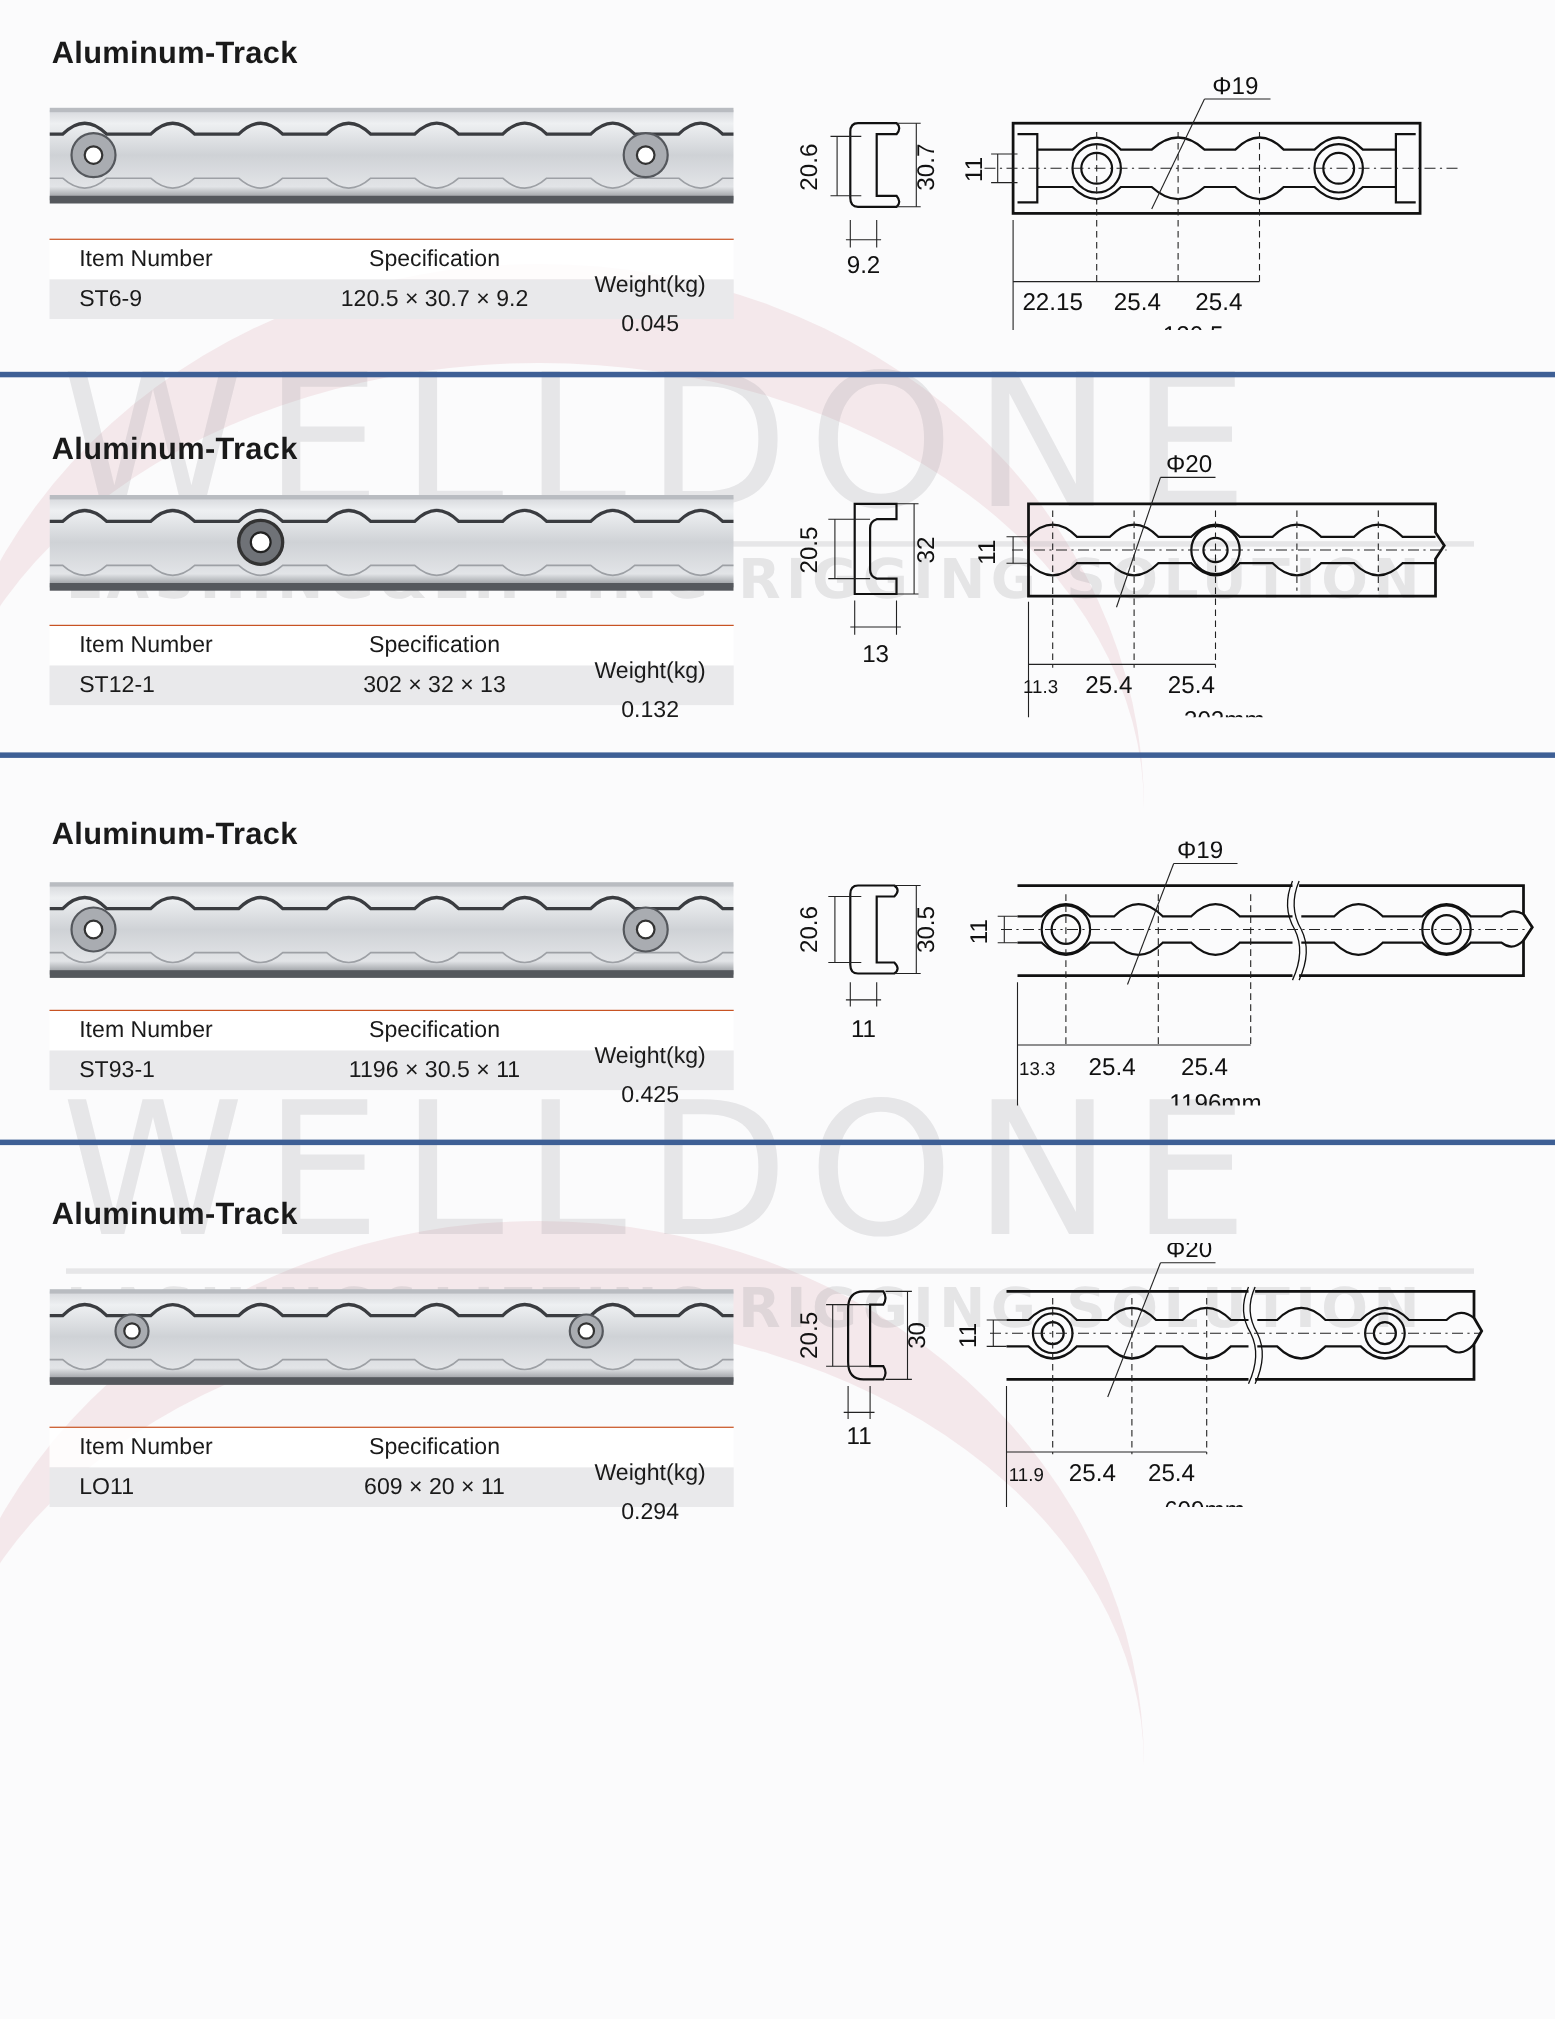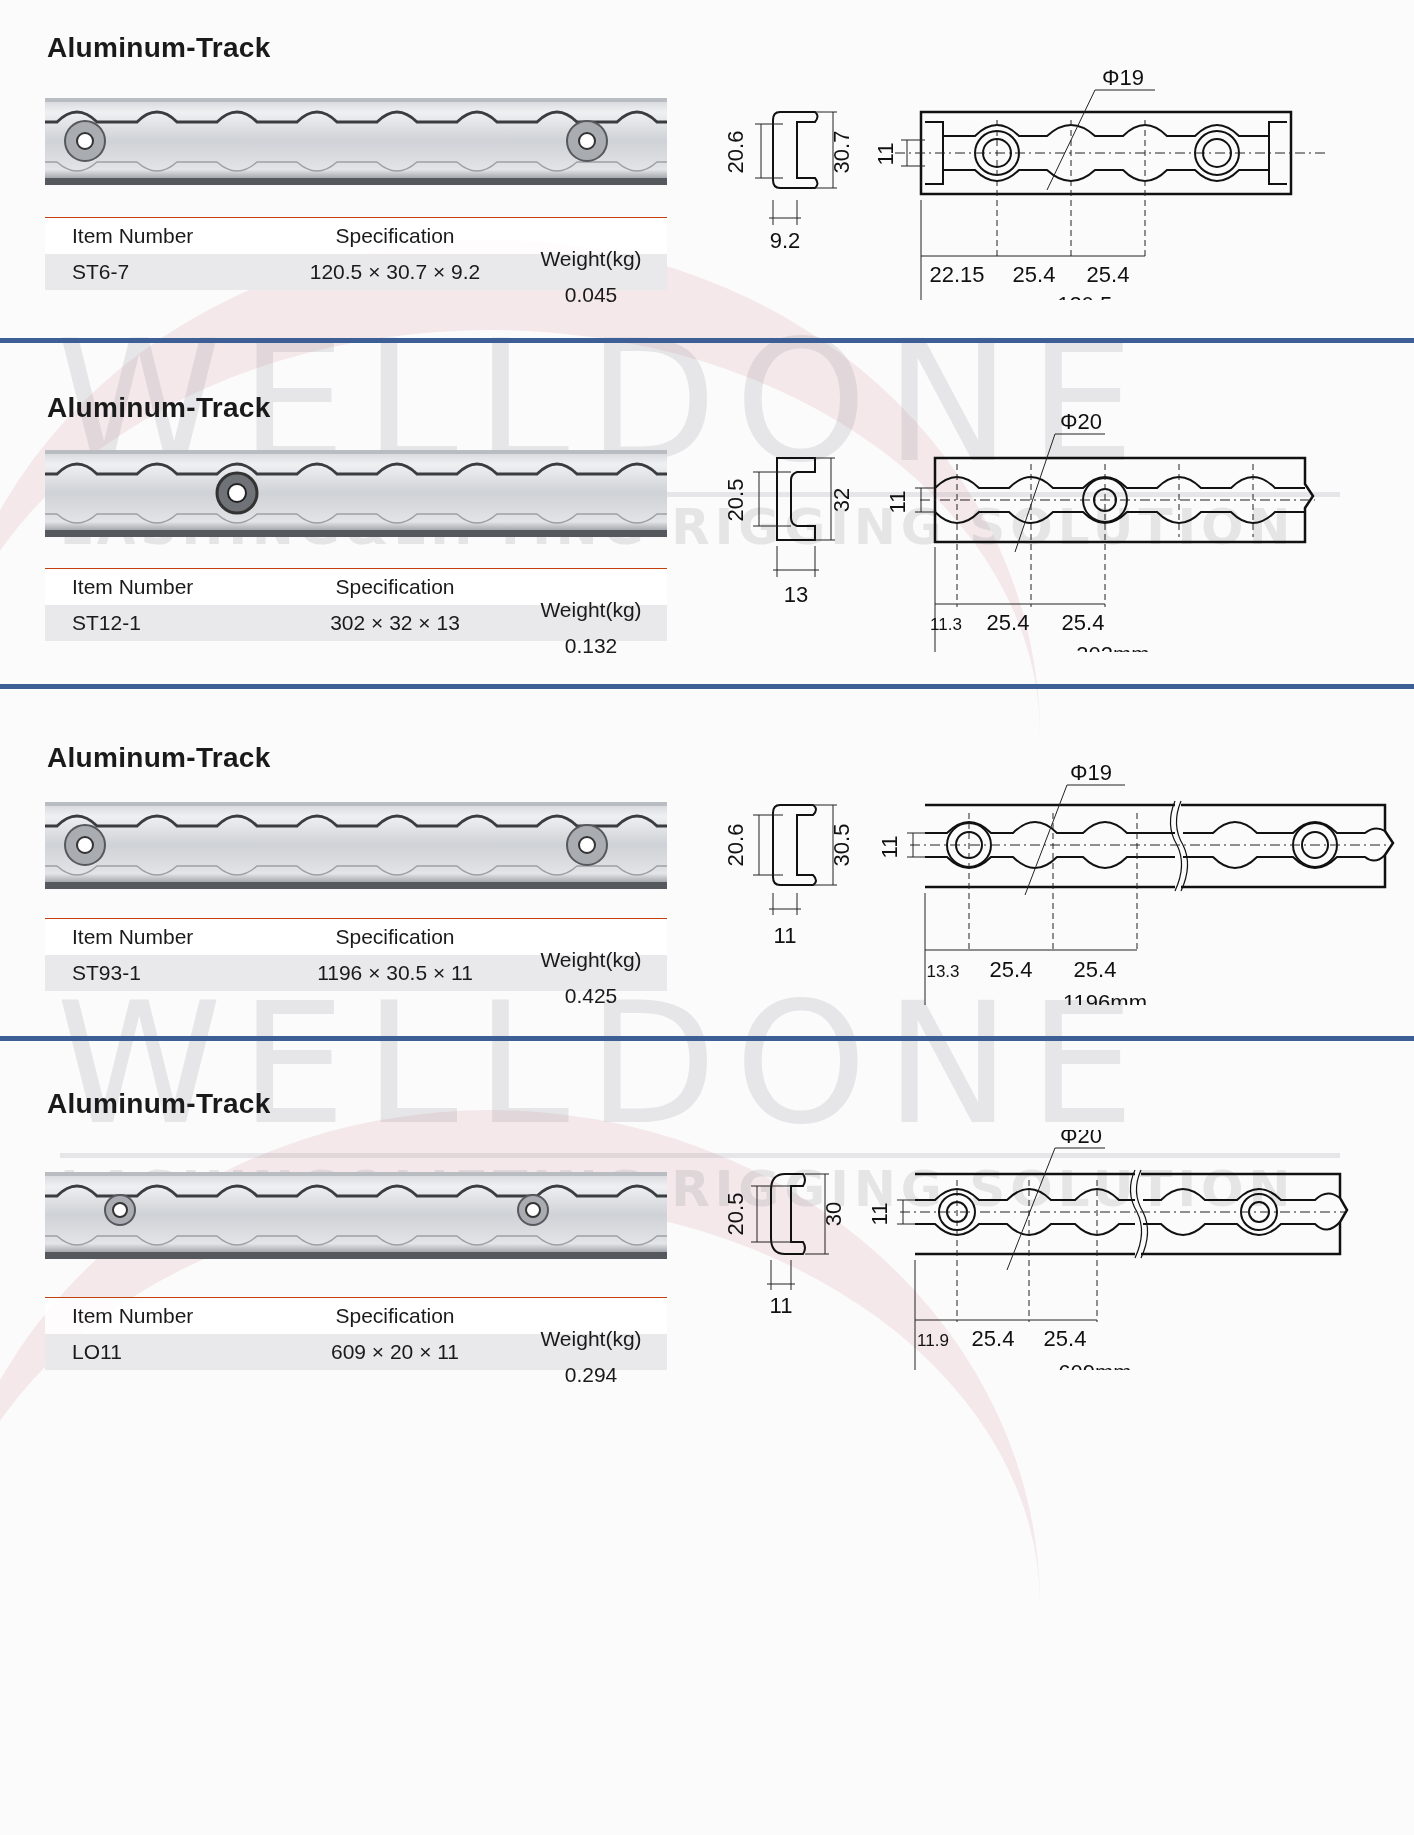--- a/index.html
+++ b/index.html
@@ -65,21 +65,21 @@
   <circle cx="542" cy="47" r="20" fill="#a9acb1" stroke="#55585d" stroke-width="2"></circle>
   <circle cx="542" cy="47" r="8" fill="#fff" stroke="#333" stroke-width="2"></circle>
 </svg>
 <div class="spec-table" style="top:217px;">
   <div class="hdr">
     <div class="c1">Item Number</div>
     <div class="c2">Specification</div>
     <div class="c3">Weight(kg)</div>
   </div>
   <div class="row">
-    <div class="c1">ST6-7</div>
+    <div class="c1">ST6-9</div>
     <div class="c2">120.5 × 30.7 × 9.2</div>
     <div class="c3">0.045</div>
   </div>
 </div>
 <svg class="drawing" style="left:725px;top:60px;" width="680" height="240" viewBox="0 0 680 240">
   <g fill="none" stroke="#111" stroke-width="2">
     <path d="M55 52 L90 52 Q95 56 90 62 L72 62 L72 118 L90 118 Q95 124 90 128 L55 128 Q48 128 48 120 L48 60 Q48 52 55 52 Z"></path>
     <rect x="196" y="52" width="370" height="82" stroke-width="2.5"></rect>
     <path d="M200 62 L218 62 L218 124 L200 124 M562 62 L544 62 L544 124 L562 124"></path>
     <path d="M218 76 L250 76 Q272 54 294 76 L322 76 Q346 54 370 76 L398 76 Q420 54 442 76 L470 76 Q492 54 514 76 L544 76"></path>

